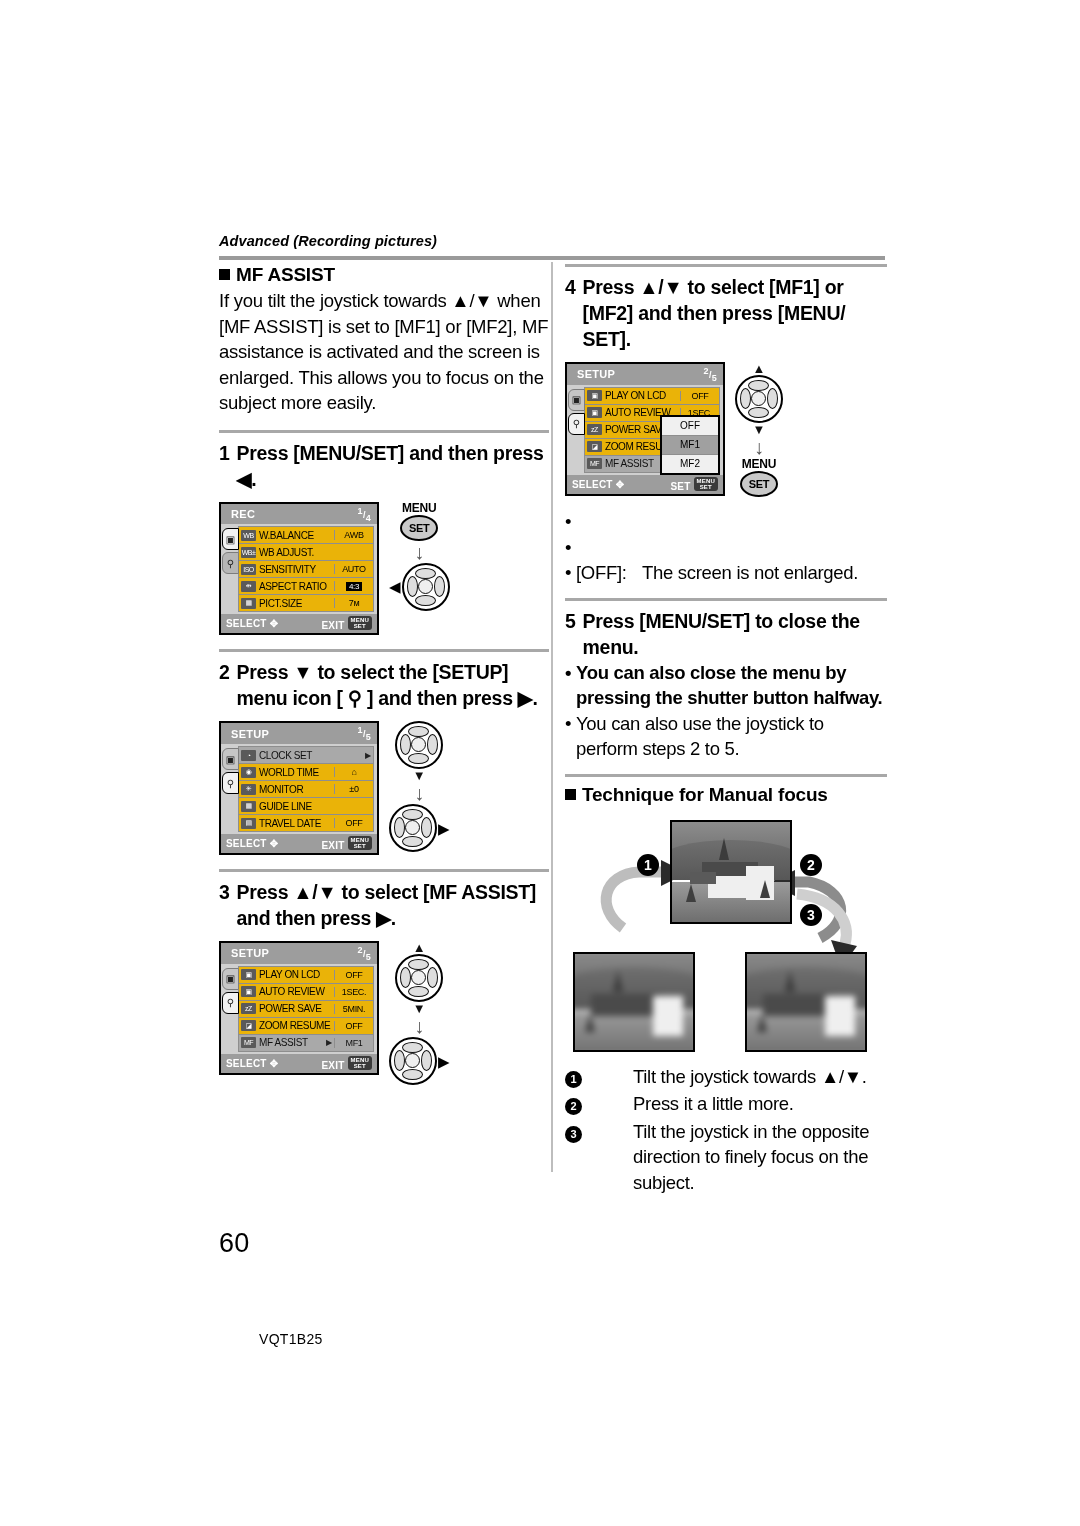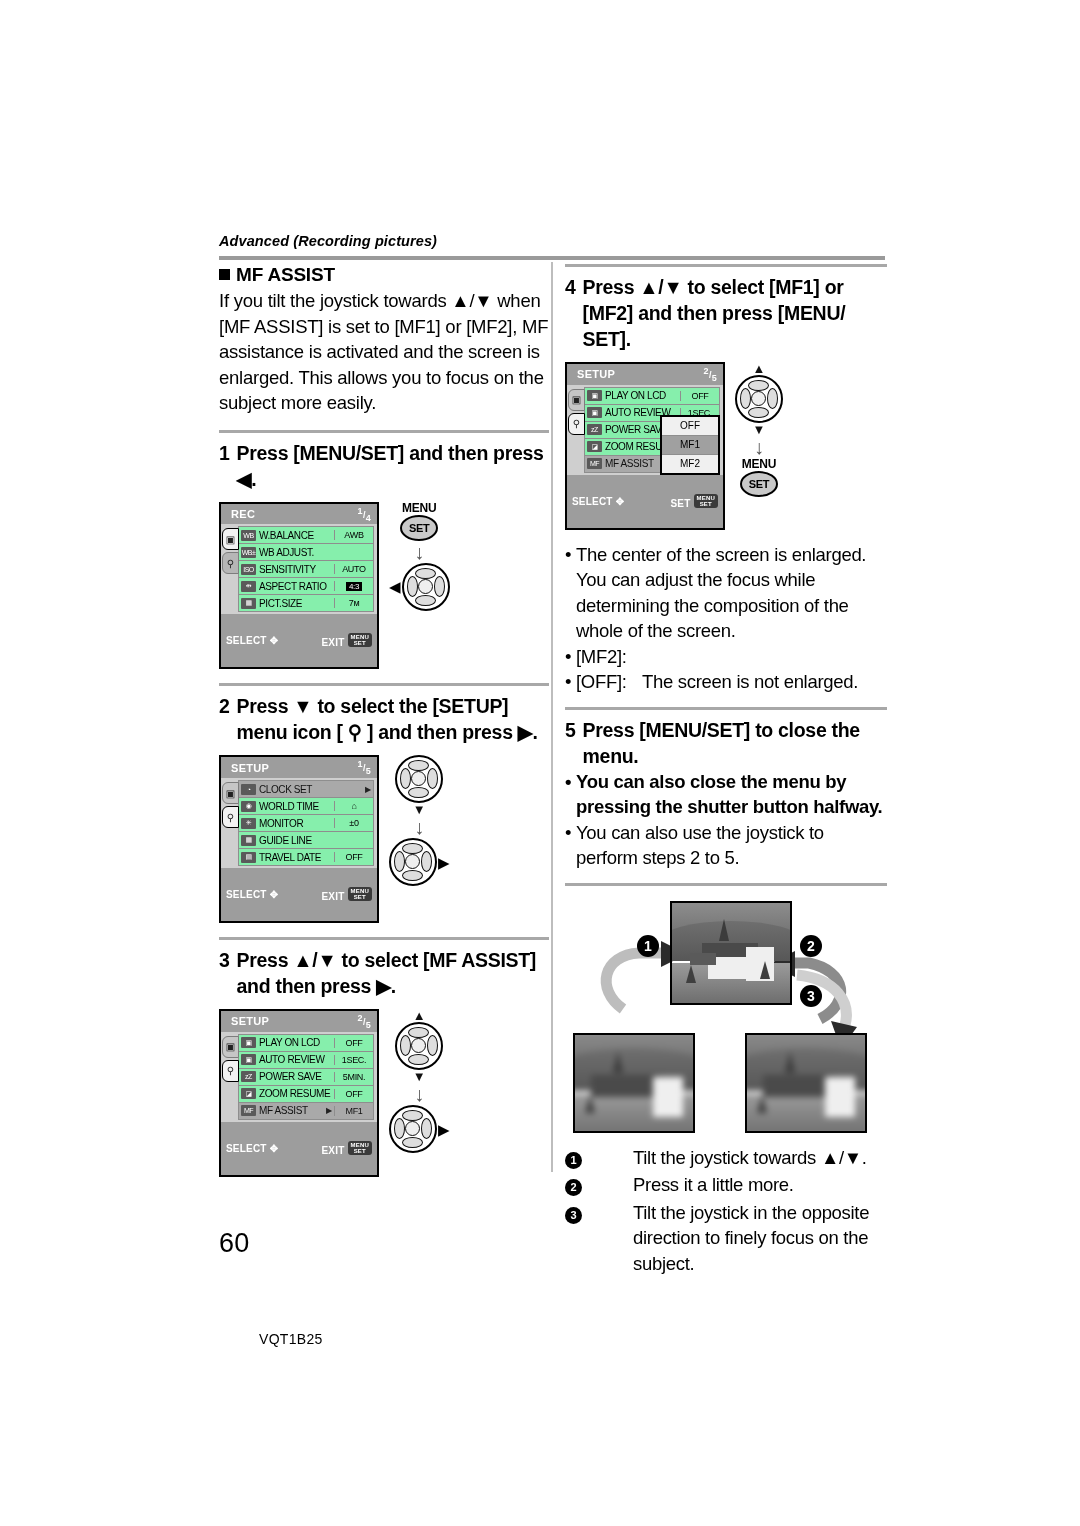--- a/index.html
+++ b/index.html
@@ -34,31 +34,31 @@
   .lcd-page{font-size:9px;font-weight:bold;}
   .lcd-page sup{font-size:9px;} .lcd-page sub{font-size:9px;}
   .lcd-body{position:relative;display:flex;background:#cfcfcf;padding:2px 0 2px 0;}
   .tabcol{width:17px;flex:0 0 17px;position:relative;}
   .tab{position:absolute;left:1px;width:15px;height:20px;border:1px solid #7d7d7d;border-radius:6px 0 0 6px;
        background:#b6b6b6;display:flex;align-items:center;justify-content:center;font-size:10px;color:#222;}
   .tab.rec{top:2px;background:#c6c6c6;}
   .tab.setup{top:26px;}
   .tab.sel{background:#f2f2f2;border-color:#000;}
   .rows{flex:1 1 auto;padding-right:3px;}
-  .row{display:flex;align-items:center;height:16px;border:1px solid #8e8e8e;border-top:none;background:#86efac;}
+  .row{display:flex;align-items:center;height:16px;border:1px solid #8e8e8e;border-top:none;background:#eab308;}
   .row:first-child{border-top:1px solid #8e8e8e;}
   .row .ic{flex:0 0 auto;width:15px;height:11px;margin:0 3px 0 2px;background:#5a5a5a;color:#fff;font-size:7px;
            display:flex;align-items:center;justify-content:center;border-radius:1px;letter-spacing:-.5px;overflow:hidden;}
   .row .lab{flex:1 1 auto;font-size:10px;letter-spacing:-.4px;white-space:nowrap;overflow:hidden;}
   .row .val{flex:0 0 auto;width:38px;text-align:center;font-size:9px;border-left:1px solid #8e8e8e;
             letter-spacing:-.3px;white-space:nowrap;}
   .row.sel{background:#a9a9a9;color:#111;}
   .row .arw{flex:0 0 auto;width:10px;text-align:center;font-size:8px;color:#222;}
   .lcd-foot{display:flex;justify-content:space-between;align-items:center;background:#9d9d9d;color:#fff;
-            padding:19px 5px;font-size:10px;font-weight:bold;letter-spacing:.2px;}
+            padding:2px 5px;font-size:10px;font-weight:bold;letter-spacing:.2px;}
   .msbadge{display:inline-block;background:#3a3a3a;color:#fff;border-radius:3px;padding:1px 3px;font-size:6px;
            line-height:6px;text-align:center;vertical-align:1px;margin-left:3px;}
   .msbadge b{display:block;font-size:6px;line-height:6px;}
 
   .valbox{display:inline-block;background:#000;color:#fff;padding:0 3px;font-size:8px;}
 
   
   .submenu{position:absolute;right:3px;top:30px;width:56px;border:2px solid #000;background:#ececec;}
   .submenu .srow{height:18px;display:flex;align-items:center;justify-content:center;font-size:10px;
                  border-bottom:1px solid #8e8e8e;background:#f0f0f0;}
@@ -442,25 +442,23 @@
         <div class="menulbl">MENU</div>
         <div class="setbtn">SET</div>
       </div>
     </div>
 
     <div class="gap12"></div>
 
     <ul class="blist">
       <li class="bl">
         <span class="dot">•</span>
-        <span class="desc">The center of the screen is enlarged. You can adjust the focus while determining the composition of the whole of the screen.</span>
       </li>
       <li class="bl">
         <span class="dot">•</span>
-        <span class="key">[MF2]:</span>
       </li>
       <li class="bl">
         <span class="dot">•</span>
         <span class="key">[OFF]:</span>
         <span class="desc">The screen is not enlarged.</span>
       </li>
     </ul>
 
     <div class="gap12"></div>
     <div class="rule"></div>
@@ -477,20 +475,23 @@
       </li>
       <li class="bl">
         <span class="dot">•</span>
         <span class="txt">You can also use the joystick to perform steps 2 to 5.</span>
       </li>
     </ul>
 
     <div class="gap12"></div>
     <div class="rule"></div>
 
+    <div class="sec-head">
+      <span class="sq"></span><span>Technique for Manual focus</span>
+    </div>
 
     <div class="fig">
       <svg width="322" height="250" style="position:absolute;left:0;top:0;">
         <path d="M58,116 C30,96 38,62 74,60 L100,60" fill="none" stroke="#bdbdbd" stroke-width="11" stroke-linecap="butt"></path>
         <path d="M58,116 C30,96 38,62 74,60 L96,60" fill="none" stroke="#3a3a3a" stroke-width="4" opacity="0"></path>
         <polygon points="96,48 122,61 96,74" fill="#2b2b2b"></polygon>
         <path d="M255,126 C286,110 282,78 244,70 L226,70" fill="none" stroke="#8c8c8c" stroke-width="11"></path>
         <polygon points="230,58 204,71 230,84" fill="#2b2b2b"></polygon>
         <path d="M232,82 C272,86 286,110 280,132" fill="none" stroke="#cfcfcf" stroke-width="11"></path>
         <polygon points="266,128 292,134 276,156" fill="#2b2b2b"></polygon>

